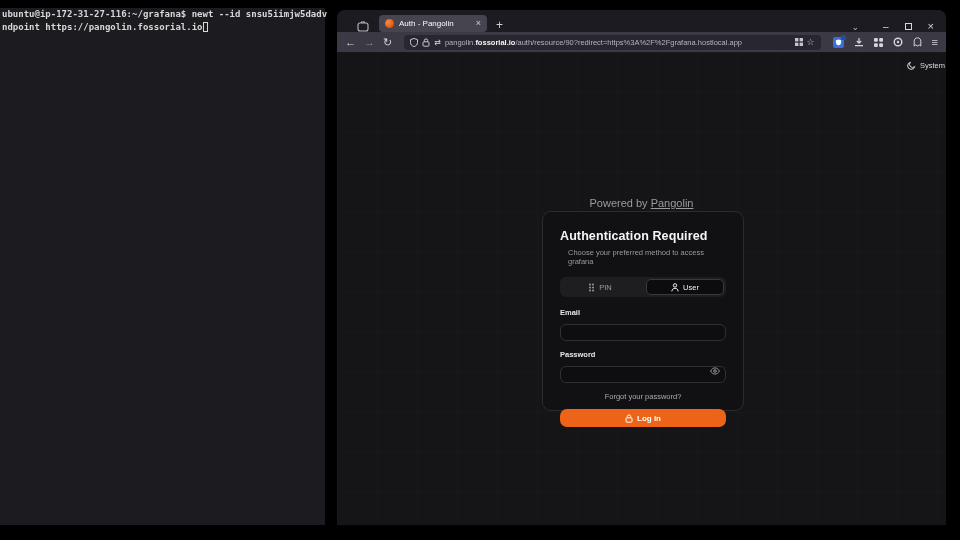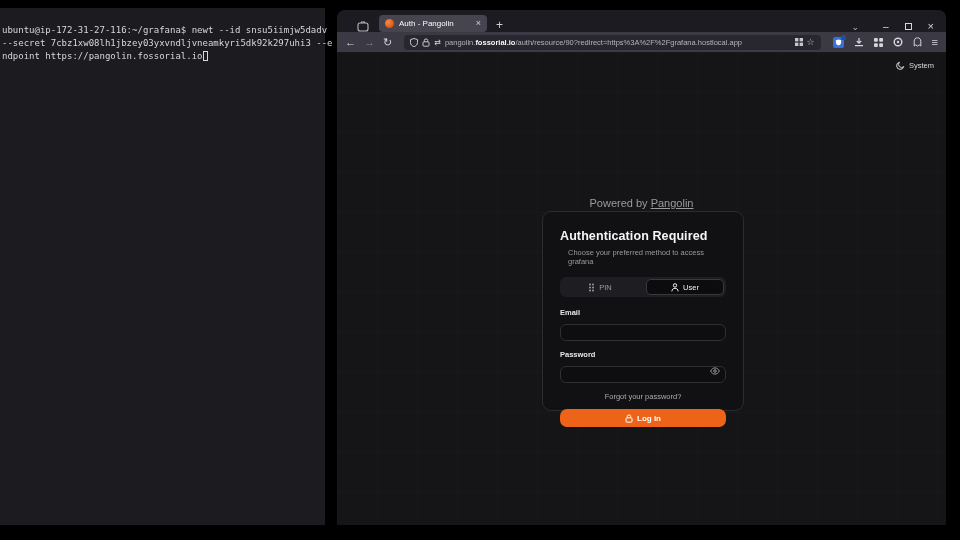--- a/index.html
+++ b/index.html
@@ -1,22 +1,22 @@
 <!DOCTYPE html>
 <html><head>
 <meta charset="utf-8">
 <style>
   * { margin:0; padding:0; box-sizing:border-box; }
   html,body { width:960px; height:540px; background:#000; overflow:hidden;
               font-family:"Liberation Sans", sans-serif; }
 
   
   .terminal { position:absolute; left:0; top:8px; width:325px; height:517px;
-              background:#1b1b20; color:#d8d8d8; padding:16px 1px 0 2px;
-              font-family:"DejaVu Sans Mono", monospace; font-size:9px; line-height:13px; }
+              background:#1b1b20; color:#d8d8d8; padding:0 1px 0 2px;
+              font-family:"DejaVu Sans Mono", monospace; font-size:9px; line-height:13px;font-weight:bold; }
   .term-line { white-space:pre; }
   .term-cursor { display:inline-block; width:5px; height:10px; border:1px solid #d8d8d8;
                  vertical-align:-2px; margin-left:1px; }
 
   
   .browser { position:absolute; left:337px; top:10px; width:609px; height:515px;
              background:#151518; border-radius:8px 8px 0 0; overflow:hidden; }
 
   .tabbar { height:22px; background:#1c1b22; display:flex; align-items:flex-end; }
   .fxview { margin-left:20px; display:flex; align-items:center; }
@@ -50,21 +50,21 @@
   .ublock .badge { position:absolute; right:-2px; top:-2px; width:5px; height:5px;
                    background:#1d4fa8; border-radius:1px; }
   .menu-glyph { color:#d6d6dd; font-size:11px; }
 
   .content { position:relative; height:473px; background:#151518;
              background-image:
                linear-gradient(rgba(255,255,255,0.012) 1px, transparent 1px),
                linear-gradient(90deg, rgba(255,255,255,0.012) 1px, transparent 1px);
              background-size:40px 40px; }
 
-  .theme-toggle { position:absolute; right:12px; top:9px; display:flex; align-items:center;
+  .theme-toggle { position:absolute; right:1px; top:9px; display:flex; align-items:center;
                   gap:4px; color:#d9d9d9; font-size:7.5px; }
 
   .powered { position:absolute; top:145px; left:0; width:100%; text-align:center;
              font-size:11px; color:#9b9b9b; }
   .powered a { color:#9b9b9b; text-decoration:underline; }
 
   .card { position:absolute; left:205px; top:159px; width:202px; height:200px;
           background:#111113; border:1px solid #2c2c30; border-radius:9px; padding:17px; }
   .card h1 { font-size:12.5px; font-weight:bold; color:#f5f5f5; letter-spacing:.1px; }
   .card .sub { font-size:7.5px; color:#9a9a9f; margin:5px 8px 11px; }
@@ -87,21 +87,20 @@
                color:#fff; font-size:8px; font-weight:bold; display:flex; align-items:center;
                justify-content:center; gap:4px; }
 
   svg { flex:none; }
 </style>
 </head>
 <body>
 
 <div class="terminal">
   <div class="term-line">ubuntu@ip-172-31-27-116:~/grafana$ newt --id snsu5iimjw5dadv</div>
-  <div class="term-line">--secret 7cbz1xw08lh1jbzey03yxvndljvneamkyri5dk92k297uhi3 --e</div>
   <div class="term-line"><span>ndpoint https://pangolin.fossorial.io</span><span class="term-cursor"></span></div>
 </div>
 
 <div class="browser">
 
   <div class="tabbar">
     <span class="fxview">
       <svg width="12" height="11" viewBox="0 0 12 11">
           <rect x="1" y="2" width="10" height="8" rx="2" fill="none" stroke="#b9b9c0" stroke-width="1.1"></rect>
           <path d="M4.5 2 v-1 h3 v1" fill="none" stroke="#b9b9c0" stroke-width="1.1"></path>

